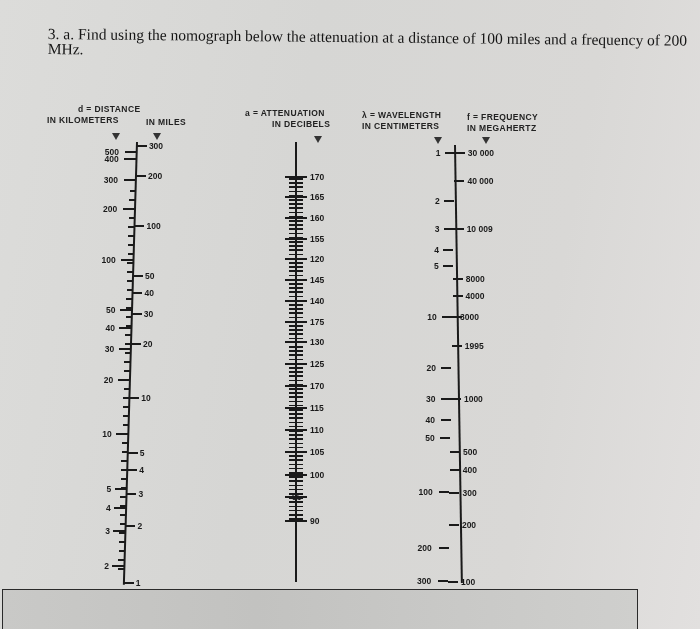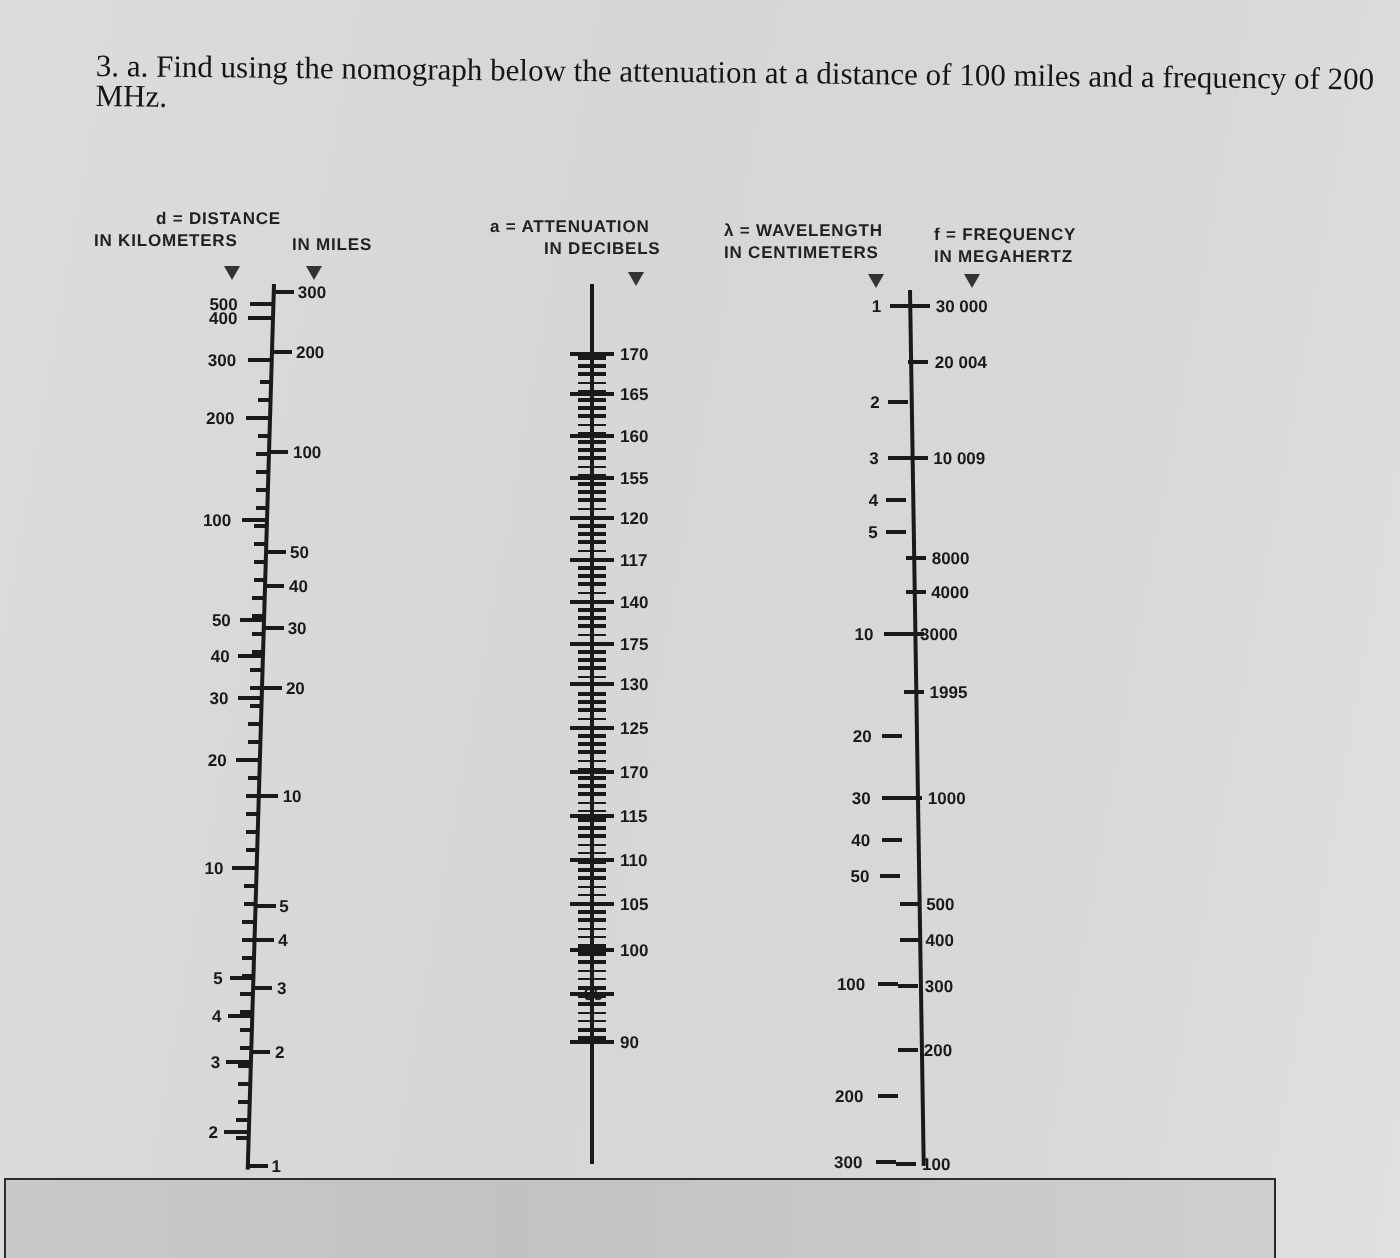--- a/index.html
+++ b/index.html
@@ -144,21 +144,21 @@
     <div class="lbl" style="left: 310px; top: 172px;">170</div>
     <div class="tick" style="left: 285px; top: 196px; width: 22px;"></div>
     <div class="lbl" style="left: 310px; top: 192px;">165</div>
     <div class="tick" style="left: 285px; top: 217px; width: 22px;"></div>
     <div class="lbl" style="left: 310px; top: 213px;">160</div>
     <div class="tick" style="left: 285px; top: 238px; width: 22px;"></div>
     <div class="lbl" style="left: 310px; top: 234px;">155</div>
     <div class="tick" style="left: 285px; top: 258px; width: 22px;"></div>
     <div class="lbl" style="left: 310px; top: 254px;">120</div>
     <div class="tick" style="left: 285px; top: 279px; width: 22px;"></div>
-    <div class="lbl" style="left: 310px; top: 275px;">117</div>
+    <div class="lbl" style="left: 310px; top: 275px;">145</div>
     <div class="tick" style="left: 285px; top: 300px; width: 22px;"></div>
     <div class="lbl" style="left: 310px; top: 296px;">140</div>
     <div class="tick" style="left: 285px; top: 321px; width: 22px;"></div>
     <div class="lbl" style="left: 310px; top: 317px;">175</div>
     <div class="tick" style="left: 285px; top: 341px; width: 22px;"></div>
     <div class="lbl" style="left: 310px; top: 337px;">130</div>
     <div class="tick" style="left: 285px; top: 363px; width: 22px;"></div>
     <div class="lbl" style="left: 310px; top: 359px;">125</div>
     <div class="tick" style="left: 285px; top: 385px; width: 22px;"></div>
     <div class="lbl" style="left: 310px; top: 381px;">170</div>
@@ -278,21 +278,21 @@
     <div class="lbl" style="left: 425.312px; top: 433px;">50</div>
     <div class="tick" style="left: 439.448px; top: 491px; width: 10px;"></div>
     <div class="lbl" style="left: 418.448px; top: 487px;">100</div>
     <div class="tick" style="left: 438.552px; top: 547px; width: 10px;"></div>
     <div class="lbl" style="left: 417.552px; top: 543px;">200</div>
     <div class="tick" style="left: 438.024px; top: 580px; width: 10px;"></div>
     <div class="lbl" style="left: 417.024px; top: 576px;">300</div>
     <div class="tick" style="left: 454.872px; top: 152px; width: 10px;"></div>
     <div class="lbl" style="left: 467.872px; top: 148px;">30 000</div>
     <div class="tick" style="left: 454.424px; top: 180px; width: 10px;"></div>
-    <div class="lbl" style="left: 467.424px; top: 176px;">20 004</div>
+    <div class="lbl" style="left: 467.424px; top: 176px;">40 000</div>
     <div class="tick" style="left: 453.656px; top: 228px; width: 10px;"></div>
     <div class="lbl" style="left: 466.656px; top: 224px;">10 009</div>
     <div class="tick" style="left: 452.856px; top: 278px; width: 10px;"></div>
     <div class="lbl" style="left: 465.856px; top: 274px;">8000</div>
     <div class="tick" style="left: 452.584px; top: 295px; width: 10px;"></div>
     <div class="lbl" style="left: 465.584px; top: 291px;">4000</div>
     <div class="tick" style="left: 452.248px; top: 316px; width: 10px;"></div>
     <div class="lbl" style="left: 460px; top: 312px;">3000</div>
     <div class="tick" style="left: 451.784px; top: 345px; width: 10px;"></div>
     <div class="lbl" style="left: 464.784px; top: 341px;">1995</div>

